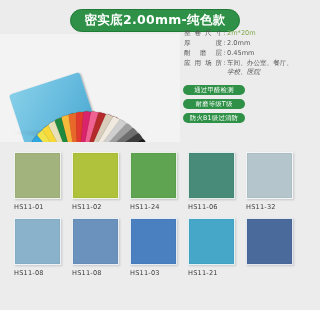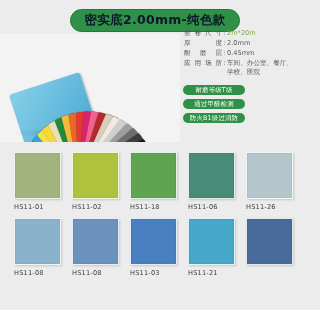--- a/index.html
+++ b/index.html
@@ -24,21 +24,21 @@
   .title-wrap {
     position: absolute;
     left: 0;
     top: 9px;
     width: 310px;
     text-align: center;
   }
   .title-badge {
     display: inline-block;
     background: #2f9147;
-    color: #0f172a;
+    color: #ffffff;
     border: 1px solid #1f7a36;
     border-radius: 12px;
     padding: 3px 14px 4px 14px;
     font-size: 12.5px;
     font-weight: bold;
     letter-spacing: 0.3px;
     line-height: 1.1;
     white-space: nowrap;
   }
 
@@ -126,21 +126,21 @@
   .spec-colon {
     flex: 0 0 5px;
     text-align: center;
     color: #777777;
   }
   .spec-value {
     flex: 1 1 auto;
     color: #5a5a5a;
   }
   .spec-value.green { color: #7fa84b; }
-  .spec-value .line2 { display: block; }
+  .spec-value .line2 { display: block; font-style: italic; }
 
   
   .badges {
     position: absolute;
     left: 183px;
     top: 85px;
     width: 120px;
   }
   .badge {
     display: block;
@@ -262,46 +262,46 @@
           <span>用</span>
           <span>场</span>
           <span>所</span>
         </div>
         <div class="spec-colon">:</div>
         <div class="spec-value">车间、办公室、餐厅、<span class="line2">学校、医院</span></div>
       </div>
     </div>
 
   <div class="badges" id="badge-list">
+      <div class="badge">通过甲醛检测</div>
       <div class="badge">耐磨等级T级</div>
-      <div class="badge">通过甲醛检测</div>
       <div class="badge">防火B1级过消防</div>
     </div>
 
   <div class="grid" id="swatch-grid">
       <div class="grid-row">
         <div class="swatch-cell">
           <div class="swatch" style="background: rgb(163, 179, 126);"></div>
           <div class="swatch-label">HS11-01</div>
         </div>
         <div class="swatch-cell">
           <div class="swatch" style="background: rgb(176, 194, 60);"></div>
           <div class="swatch-label">HS11-02</div>
         </div>
         <div class="swatch-cell">
           <div class="swatch" style="background: rgb(95, 164, 81);"></div>
-          <div class="swatch-label">HS11-18</div>
+          <div class="swatch-label">HS11-24</div>
         </div>
         <div class="swatch-cell">
           <div class="swatch" style="background: rgb(71, 139, 120);"></div>
           <div class="swatch-label">HS11-06</div>
         </div>
         <div class="swatch-cell">
           <div class="swatch" style="background: rgb(180, 198, 204);"></div>
-          <div class="swatch-label">HS11-26</div>
+          <div class="swatch-label">HS11-32</div>
         </div>
       </div>
       <div class="grid-row">
         <div class="swatch-cell">
           <div class="swatch" style="background: rgb(139, 178, 203);"></div>
           <div class="swatch-label">HS11-08</div>
         </div>
         <div class="swatch-cell">
           <div class="swatch" style="background: rgb(106, 146, 189);"></div>
           <div class="swatch-label">HS11-08</div>

